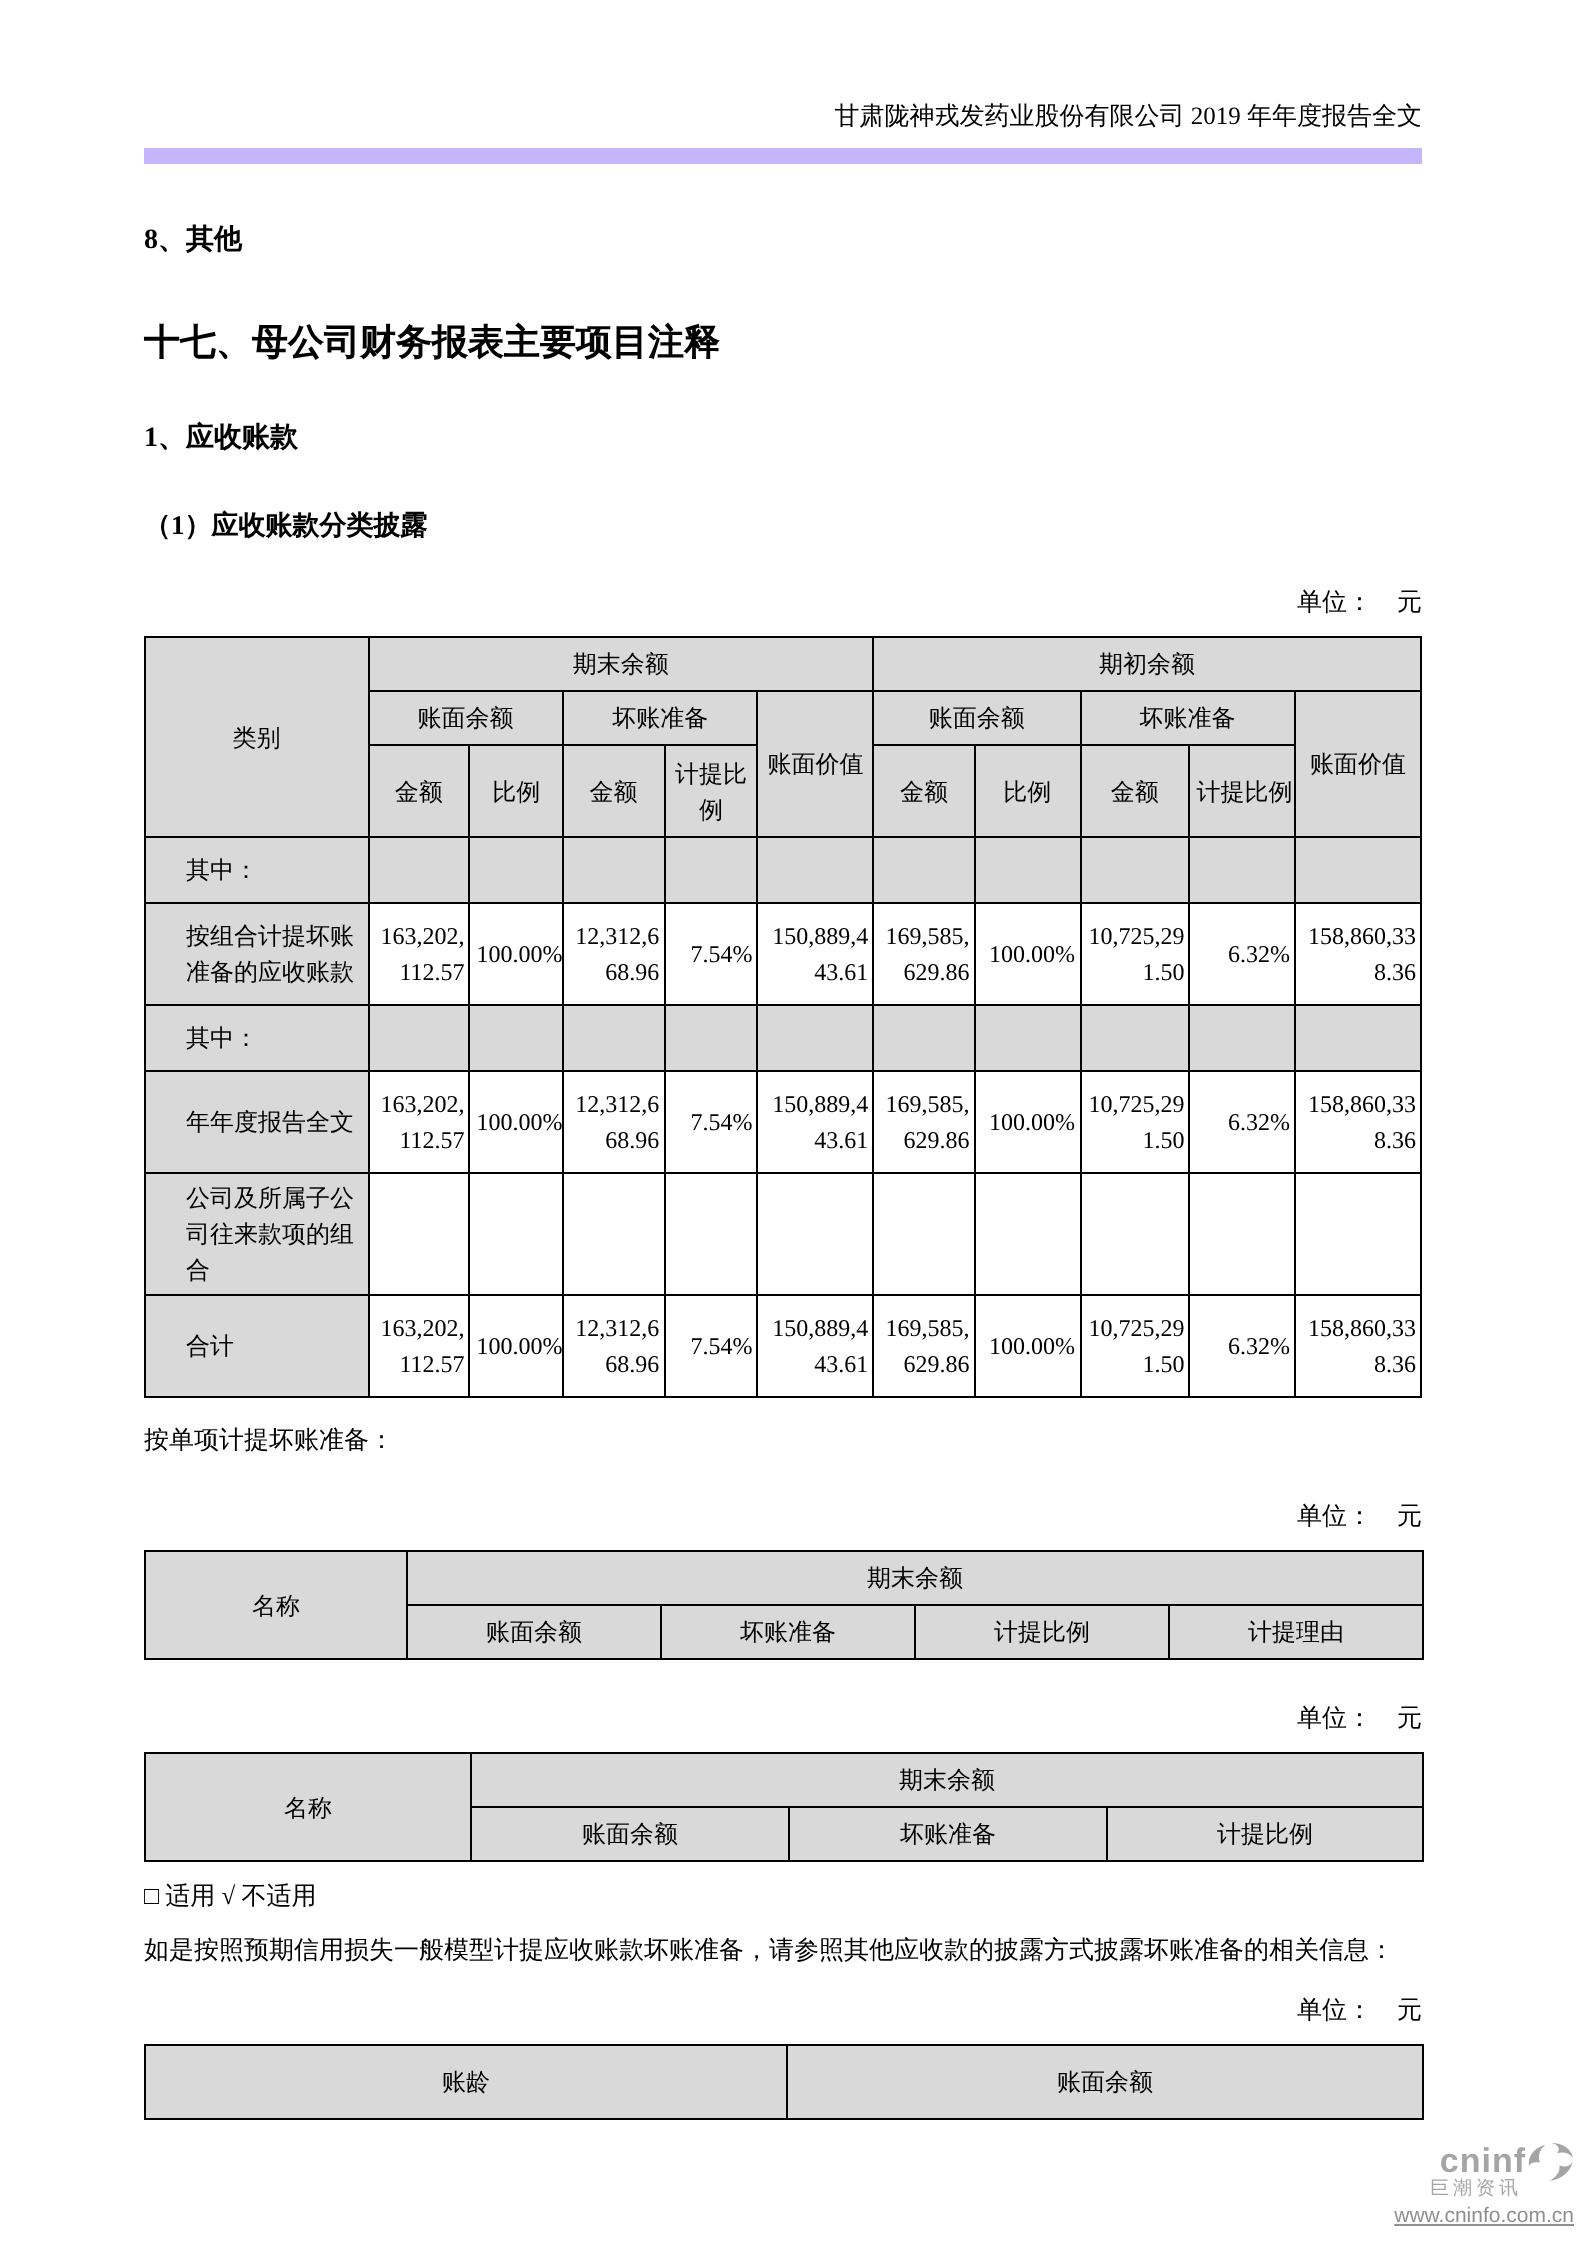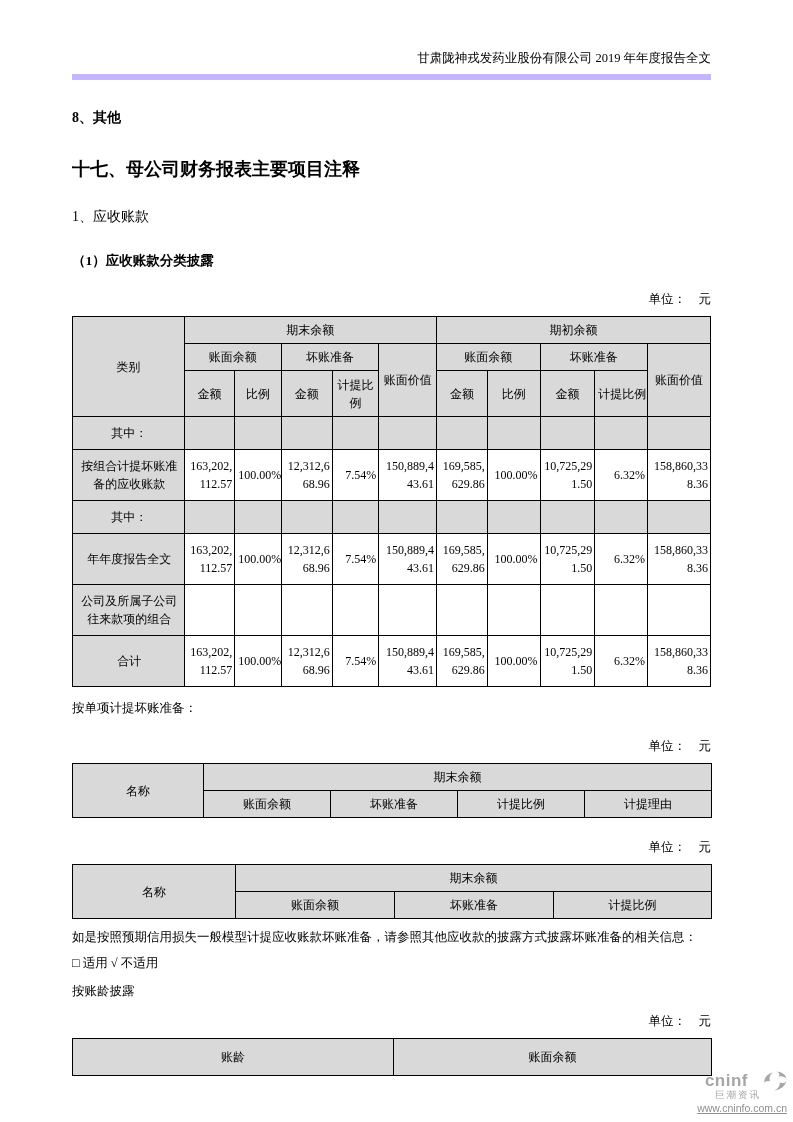--- a/index.html
+++ b/index.html
@@ -5,52 +5,52 @@
   * { margin:0; padding:0; box-sizing:border-box; }
   html,body { background:#fff; }
   body {
     width:793px; height:1122px; position:relative; overflow:hidden;
     font-family:"Liberation Serif","DejaVu Serif",serif; color:#000;
   }
   .page { padding:0 82px 0 72px; }
 
   .doc-header {
     padding-top:50px; padding-bottom:7px;
-    border-bottom:6px solid #c4b5fd;
+    border-bottom:8px solid #c4b5fd;
     text-align:right; font-size:12.5px;
   }
 
   .h-other { margin-top:29px; font-size:14px;  font-weight:bold; }
   .h-main  { margin-top:30px; font-size:18px; font-weight:bold; }
-  .h-sub1  { margin-top:27px; font-size:14px;  font-weight:normal; }
+  .h-sub1  { margin-top:27px; font-size:14px;  font-weight:bold; }
   .h-sub2  { margin-top:26px; font-size:13.5px; font-weight:bold; }
 
   .unit { text-align:right; font-size:12.5px; margin-top:21px; margin-bottom:8px; }
   .note { font-size:12.5px; margin-top:13px; }
 
   table { width:100%; border-collapse:collapse; table-layout:fixed; font-size:12px; }
   td { border:1px solid #000; vertical-align:middle; padding:3px 3px; line-height:1.5; }
   thead td { background:#d9d9d9; text-align:center; }
-  td.label { background:#d9d9d9; text-align:center; padding-left:5px; word-break:break-all; }
+  td.label { background:#d9d9d9; text-align:left; padding-left:20px; word-break:break-all; }
   tr.section td { background:#d9d9d9; }
   td.num, td.pct { text-align:right; word-break:break-all; padding-right:2px; }
   td.pct { word-break:keep-all; white-space:nowrap; overflow:hidden; }
   .nowrap { white-space:nowrap; overflow:hidden; }
 
   .t1 thead tr:nth-child(1) td { height:27px; }
   .t1 thead tr:nth-child(2) td { height:27px; }
   .t1 thead tr:nth-child(3) td { height:46px; }
   .t1 tbody tr.section td { height:33px; }
   .t1 tbody tr:not(.section) td { height:51px; }
 
   .t2 thead td, .t3 thead td { height:27px; }
   .t4 thead td { height:37px; }
 
   .cninfo { position:absolute; right:6px; top:1071px; text-align:right; line-height:1.15; }
-  .brand-line { display:flex; align-items:center; justify-content:flex-end; gap:16px; }
+  .brand-line { display:flex; align-items:center; justify-content:flex-end; gap:1px; }
   .brand-text {
     font-family:"Liberation Sans","DejaVu Sans",sans-serif;
     font-size:17px; font-weight:bold; color:#a5a5a5; letter-spacing:0.5px;
   }
   .brand-cn { font-size:9.5px; color:#a5a5a5; letter-spacing:2px; margin-top:-1px; margin-right:26px; }
   .brand-url { font-family:"Liberation Sans","DejaVu Sans",sans-serif; font-size:10.5px; color:#8f8f8f; margin-top:1px;text-decoration:underline; }
 </style>
 </head>
 <body>
 
@@ -230,23 +230,22 @@
       </tr>
       <tr>
         <td>账面余额</td>
         <td>坏账准备</td>
         <td>计提比例</td>
       </tr>
     </thead>
     <tbody></tbody>
   </table>
 
+  <div class="note" style="margin-top:9px;">□ 适用 √ 不适用</div>
   <div class="note" style="margin-top:10px;">如是按照预期信用损失一般模型计提应收账款坏账准备，请参照其他应收款的披露方式披露坏账准备的相关信息：</div>
-  <div class="note" style="margin-top:9px;">□ 适用 √ 不适用</div>
-  <div class="note" style="margin-top:11px;">按账龄披露</div>
 
   <div class="unit" style="margin-top:13px;">单位：　元</div>
 
   <table class="t4">
     <colgroup>
       <col style="width:321px">
         <col style="width:318px">
     </colgroup>
     <thead>
       <tr>

